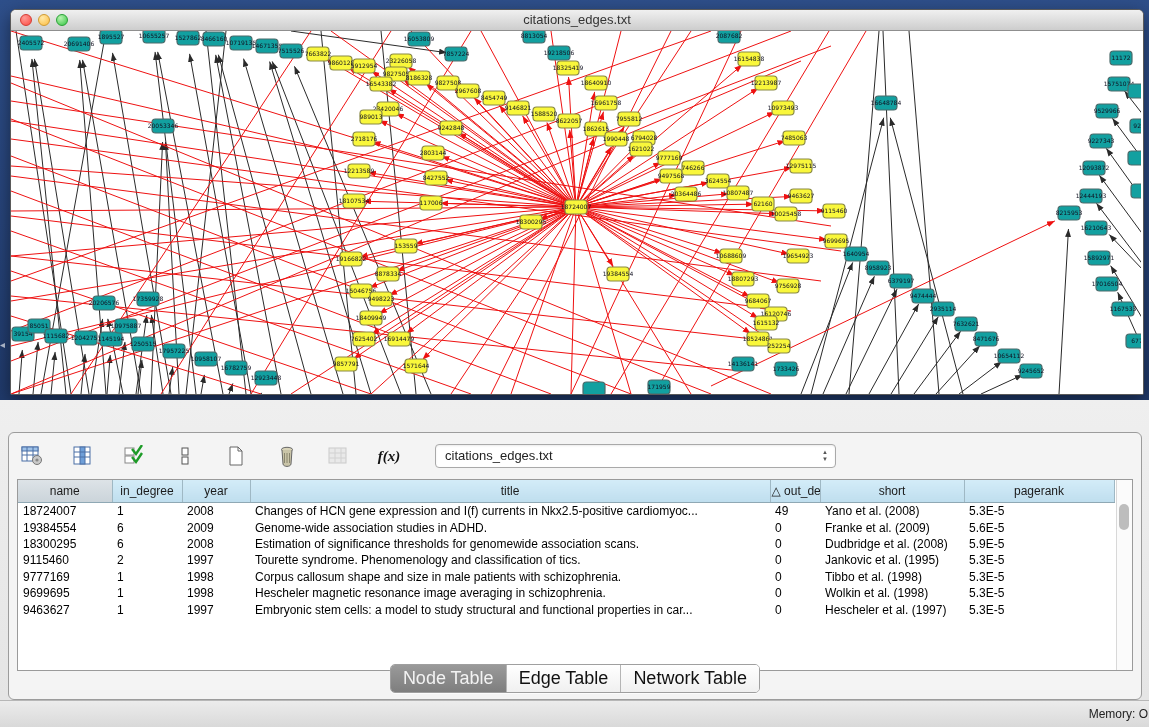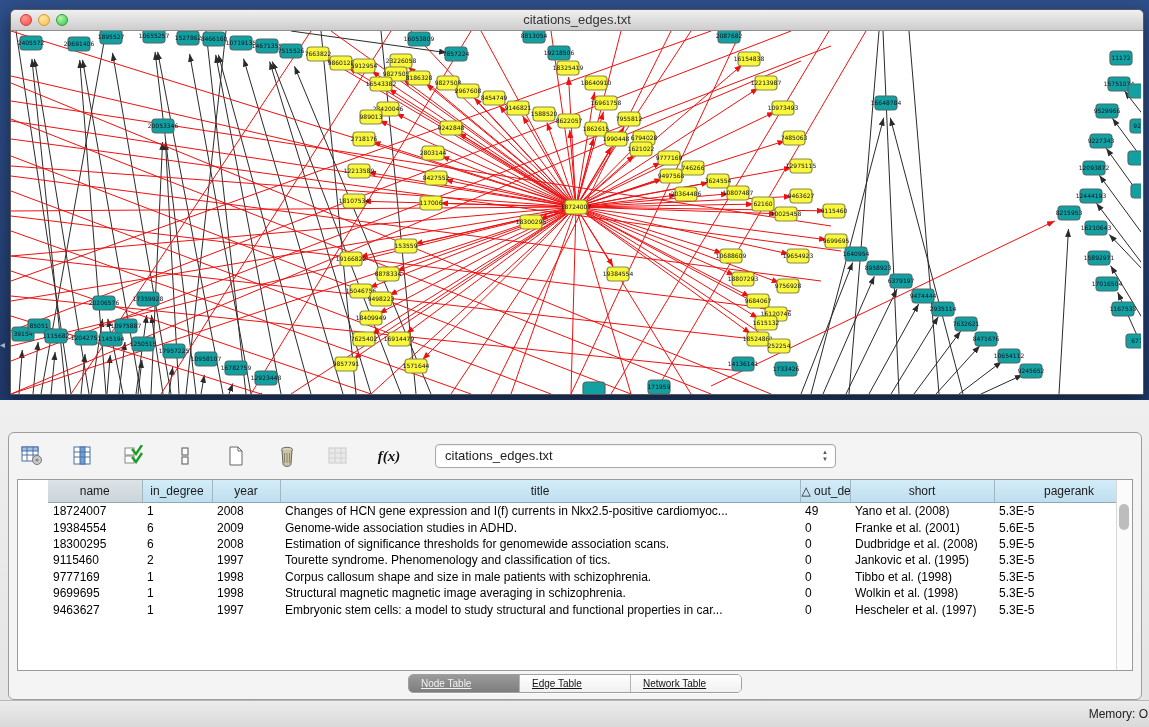--- a/index.html
+++ b/index.html
@@ -38,35 +38,35 @@
     display:flex;align-items:center;justify-content:center;cursor:pointer;}
   .tb-btn.disabled{opacity:.45;}
   .fx{font-family:"Liberation Serif",serif;font-style:italic;font-weight:bold;font-size:15px;color:#111;}
   .net-select{width:390px;height:22px;border:1px solid #a9a9a9;border-radius:4px;background:#fff;
     margin-left:8px;position:relative;font-size:13px;color:#222;line-height:22px;padding-left:9px;
     box-shadow:inset 0 1px 2px rgba(0,0,0,.08);}
   .net-select .stepper{position:absolute;right:7px;top:4px;font-size:6px;color:#555;line-height:7px;text-align:center;}
   
   .tbl{position:absolute;left:8px;top:46px;width:1114px;height:190px;background:#fff;
     border:1px solid #9a9a9a;overflow:hidden;}
-  table.grid{border-collapse:collapse;table-layout:fixed;width:1096px;font-size:12px;color:#000;margin-left:30px;}
+  table.grid{border-collapse:collapse;table-layout:fixed;width:1096px;font-size:12px;color:#000;}
   table.grid th{height:20px;background:linear-gradient(180deg,#d3ecf8,#bfdeee);
     border-right:1px solid #9fb8c4;border-bottom:1px solid #8fa8b4;font-weight:normal;
     font-size:12px;color:#1b1b1b;overflow:hidden;white-space:nowrap;}
   table.grid th.keycol{background:linear-gradient(180deg,#dde3e7,#cbd4da);}
   table.grid td{height:16.4px;padding:0 0 0 5px;overflow:hidden;white-space:nowrap;
     text-overflow:clip;border:none;}
   .vscroll{position:absolute;right:0;top:0;width:15px;height:100%;background:#fbfbfb;border-left:1px solid #d8d8d8;}
   .vthumb{position:absolute;left:2px;top:24px;width:10px;height:26px;border-radius:6px;background:#bdbdbd;}
   
   .seg{position:absolute;left:0;right:0;bottom:6px;display:flex;justify-content:center;}
   .seg-inner{display:flex;border:1px solid #9f9f9f;border-radius:5px;overflow:hidden;
     box-shadow:0 1px 1px rgba(255,255,255,.8);}
-  .seg-btn{min-width:86px;padding:3px 12px;font-size:10px;background:linear-gradient(180deg,#ffffff,#f0f0f0);
-    color:#111;border-right:1px solid #b5b5b5;cursor:pointer;text-decoration:underline;}
+  .seg-btn{min-width:86px;padding:3px 12px;font-size:18px;background:linear-gradient(180deg,#ffffff,#f0f0f0);
+    color:#111;border-right:1px solid #b5b5b5;cursor:pointer;}
   .seg-btn:last-child{border-right:none;}
   .seg-btn.selected{background:linear-gradient(180deg,#9a9a9a,#7e7e7e);color:#f3f3f3;}
   
   .statusbar{position:absolute;left:0;bottom:0;width:100%;height:26px;
     border-top:1px solid #b7b7b7;background:linear-gradient(180deg,#ececec,#d9d9d9);padding-left:41px;}
   .mem{position:absolute;right:34px;top:6px;font-size:12px;color:#222;}
   .memdot{position:absolute;right:12px;top:5px;width:14px;height:14px;border-radius:50%;
     background:radial-gradient(circle at 35% 30%,#8ee68f,#3cc44c);border:1px solid #2f9e3c;}
 </style>
 </head>
@@ -871,21 +871,21 @@
               <td>49</td>
               <td>Yano et al. (2008)</td>
               <td>5.3E-5</td>
             </tr>
             <tr>
               <td>19384554</td>
               <td>6</td>
               <td>2009</td>
               <td>Genome-wide association studies in ADHD.</td>
               <td>0</td>
-              <td>Franke et al. (2001)</td>
+              <td>Franke et al. (2009)</td>
               <td>5.6E-5</td>
             </tr>
             <tr>
               <td>18300295</td>
               <td>6</td>
               <td>2008</td>
               <td>Estimation of significance thresholds for genomewide association scans.</td>
               <td>0</td>
               <td>Dudbridge et al. (2008)</td>
               <td>5.9E-5</td>
@@ -905,21 +905,21 @@
               <td>1998</td>
               <td>Corpus callosum shape and size in male patients with schizophrenia.</td>
               <td>0</td>
               <td>Tibbo et al. (1998)</td>
               <td>5.3E-5</td>
             </tr>
             <tr>
               <td>9699695</td>
               <td>1</td>
               <td>1998</td>
-              <td>Structural magnetic magnetic image averaging in schizophrenia.</td>
+              <td>Hescheler magnetic resonance image averaging in schizophrenia.</td>
               <td>0</td>
               <td>Wolkin et al. (1998)</td>
               <td>5.3E-5</td>
             </tr>
             <tr>
               <td>9463627</td>
               <td>1</td>
               <td>1997</td>
               <td>Embryonic stem cells: a model to study structural and functional properties in car...</td>
               <td>0</td>

